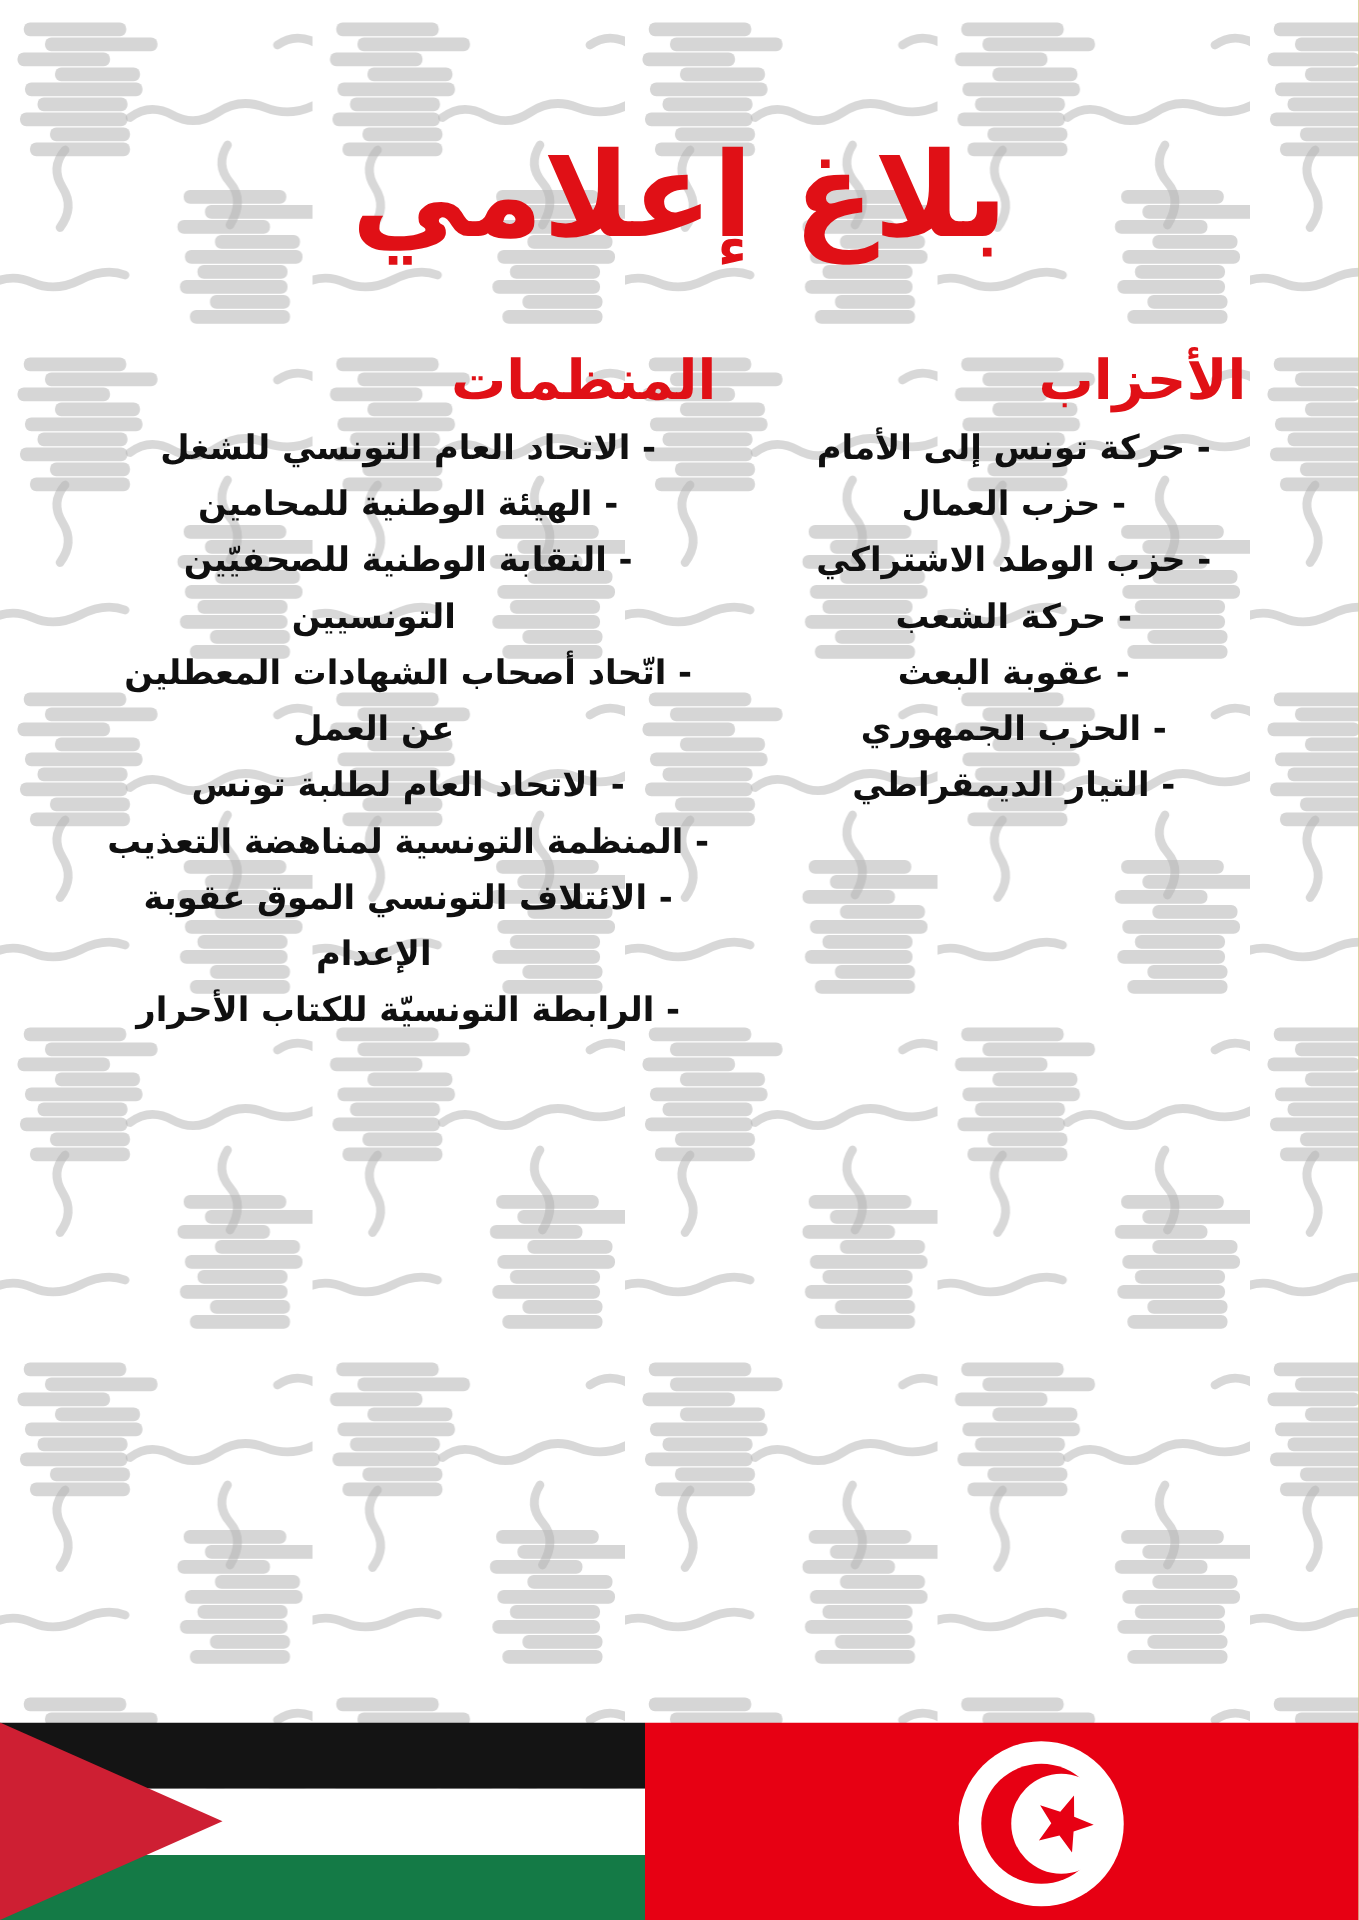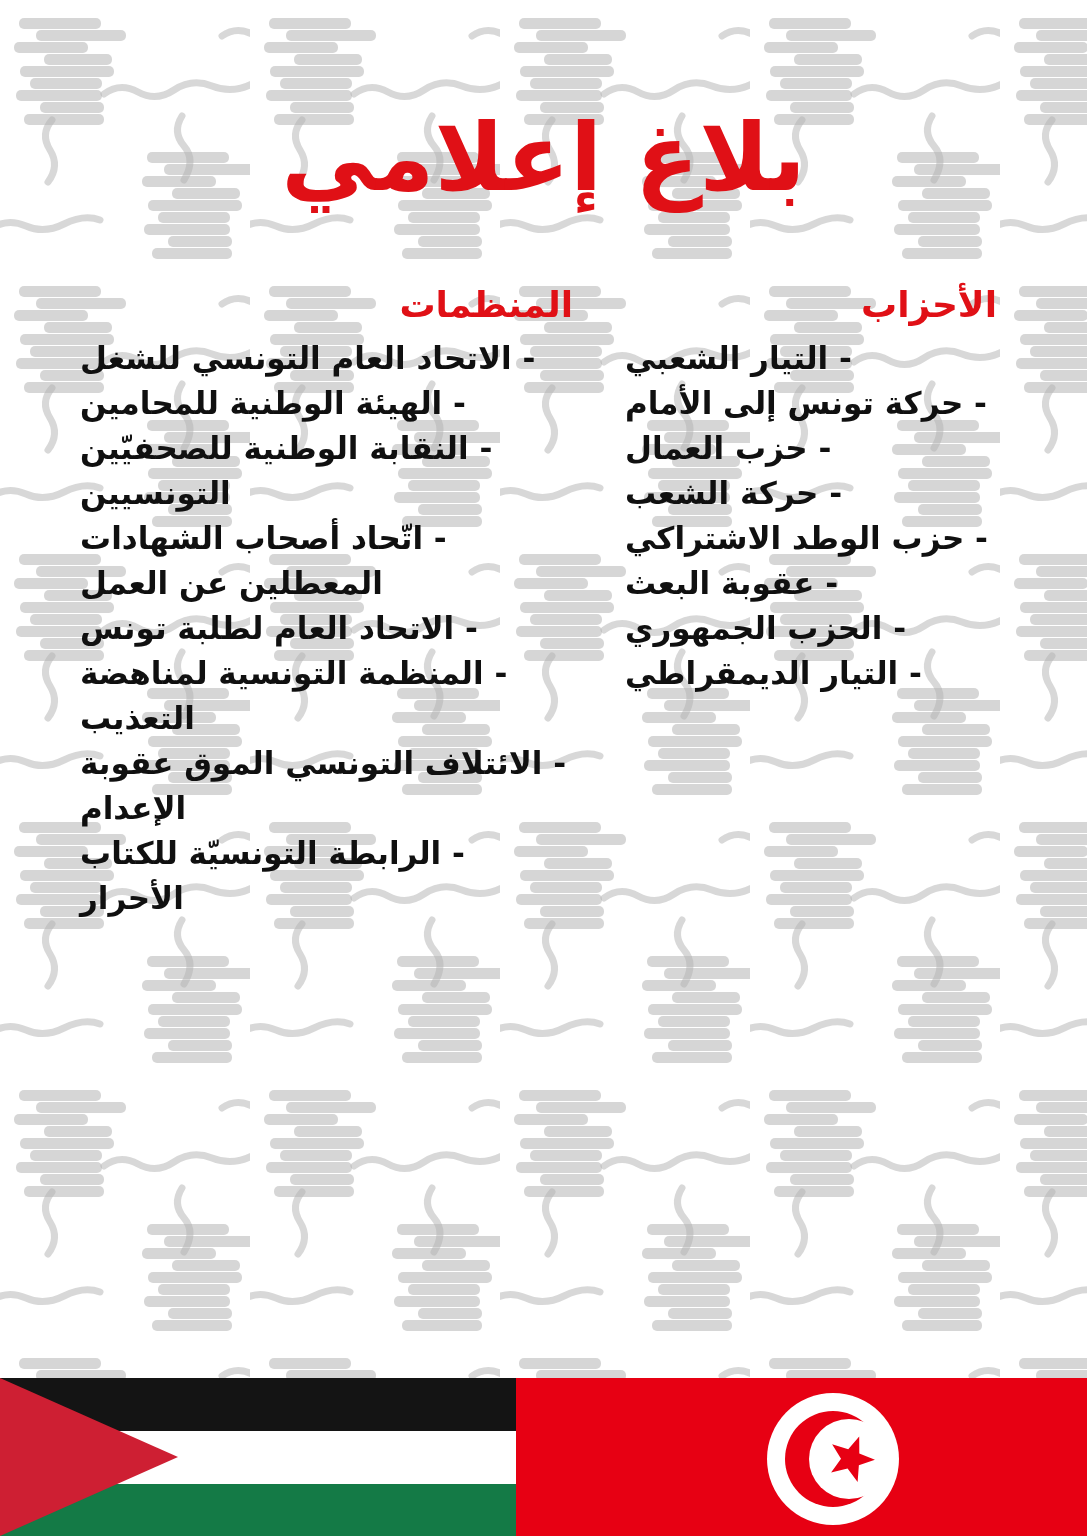--- a/index.html
+++ b/index.html
@@ -34,29 +34,29 @@
   }
   .columns{
     display:flex;
     gap:52px;
     padding:0 90px 0 80px;
     margin-top:58px;
     align-items:flex-start;
   }
   .col h2{
     margin:0 0 8px 0;
-    font-size:36px;
+    font-size:44px;
     line-height:46px;
     color:var(--accent-red,#e01016);
   }
   .col ul{list-style:none;margin:0;padding:0;}
   .col li{
-    font-size:31px;
+    font-size:27px;
     line-height:45px;
-    text-align:left;
+    text-align:center;
   }
   .col-parties{width:372px;flex:none;}
   .col-orgs{flex:1;}
   
   .col-orgs li{padding-right:55px;text-indent:-55px;}
   .flags{
     position:absolute;
     left:0;right:0;bottom:0;
     height:158px;
     display:flex;
@@ -110,25 +110,24 @@
   <div class="content">
     <h1 class="title">بلاغ إعلامي</h1>
 
 
     <div class="columns">
 
       <section class="col col-parties">
         <h2>الأحزاب</h2>
         <ul>
 
-        <li>- التيار الشعبي</li>
             <li>- حركة تونس إلى الأمام</li>
             <li>- حزب العمال</li>
+            <li>- حزب الوطد الاشتراكي</li>
             <li>- حركة الشعب</li>
-            <li>- حزب الوطد الاشتراكي</li>
             <li>- عقوبة البعث</li>
             <li>- الحزب الجمهوري</li>
             <li>- التيار الديمقراطي</li>
           </ul>
       </section>
 
       <section class="col col-orgs">
         <h2>المنظمات</h2>
         <ul>
 

